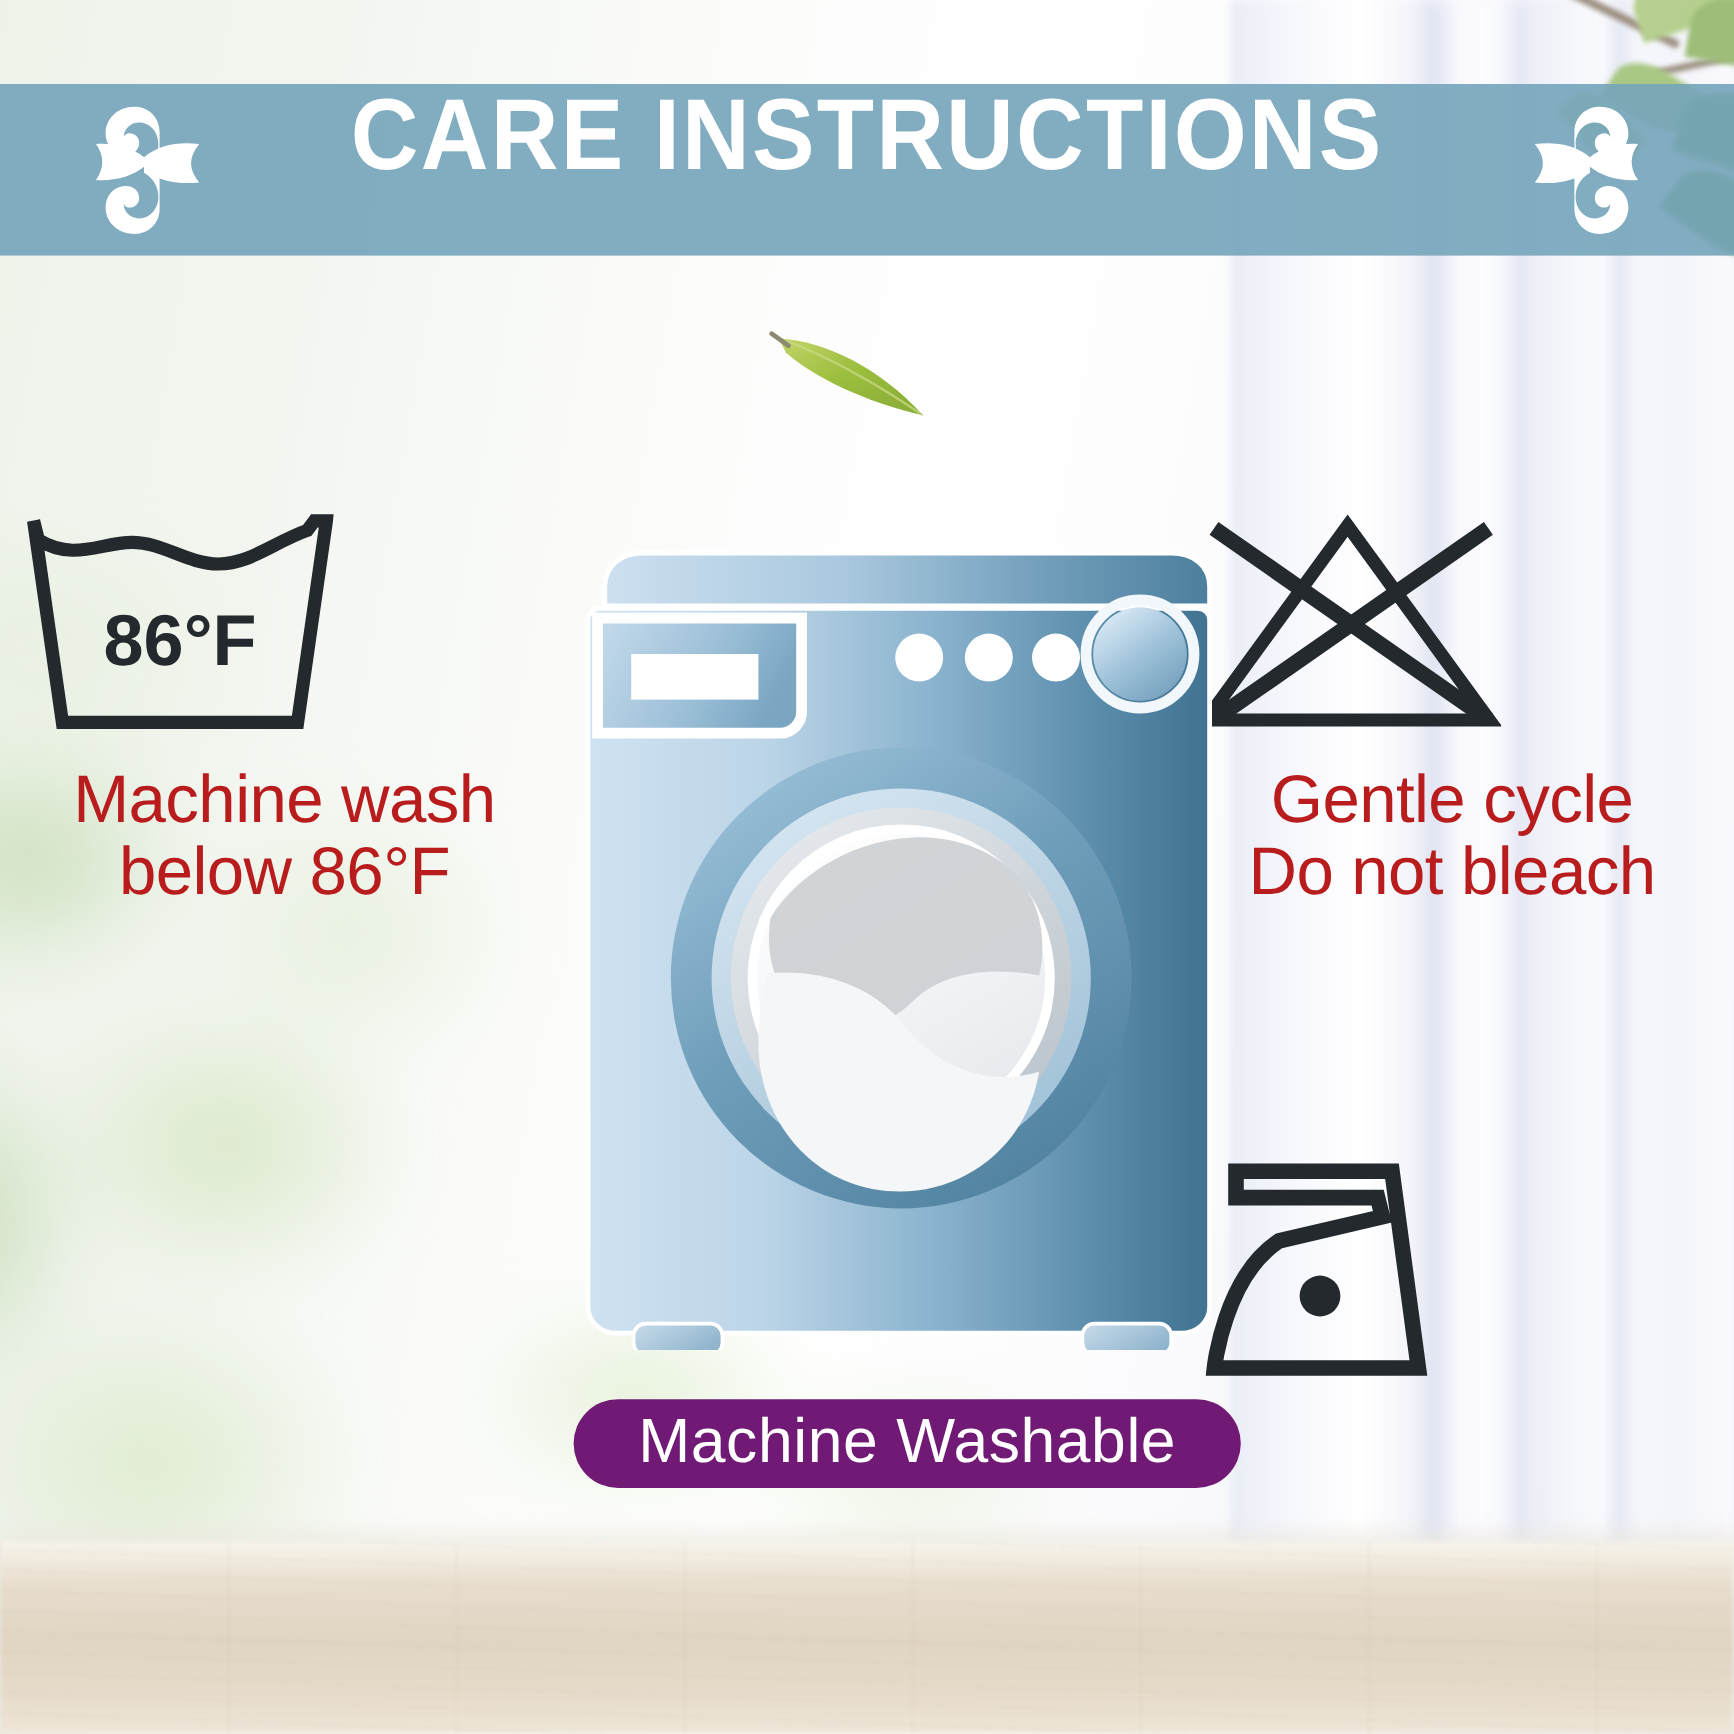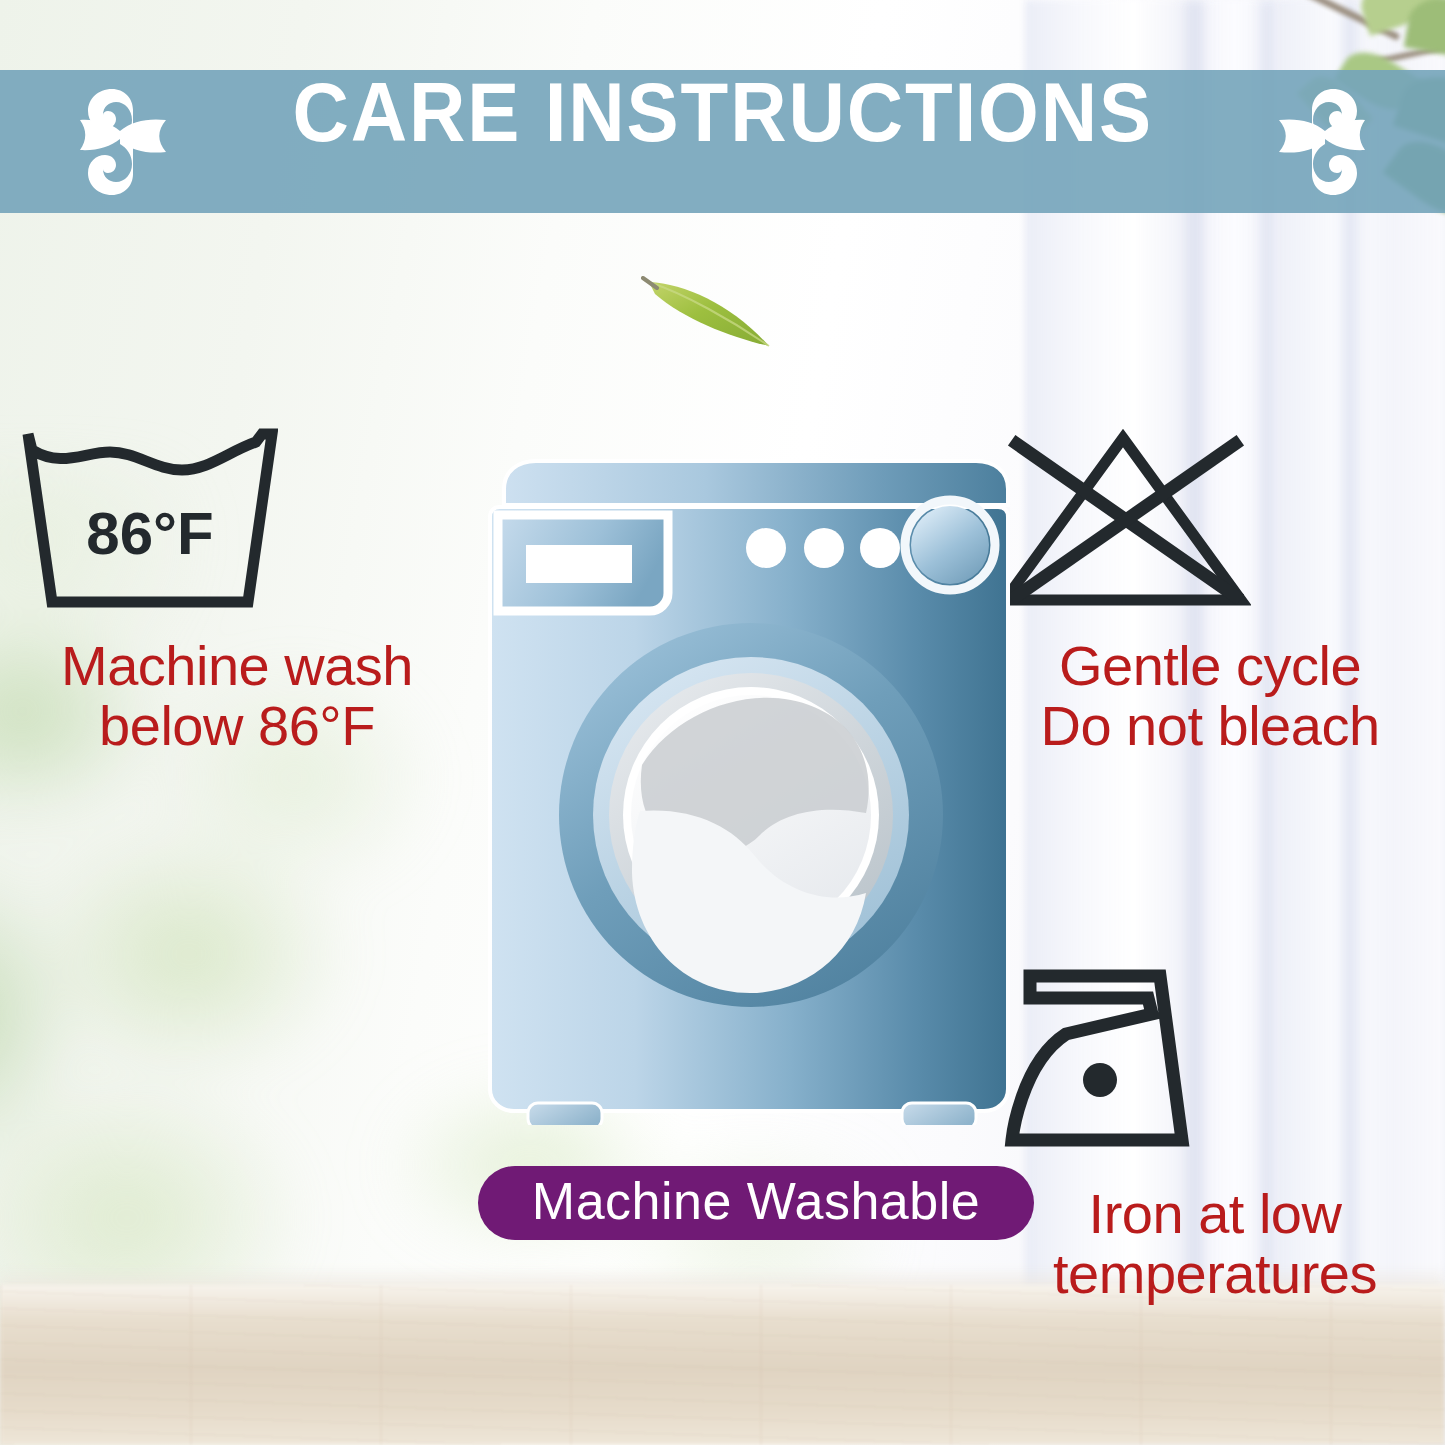--- a/index.html
+++ b/index.html
@@ -266,22 +266,20 @@
     <div class="care-caption">Gentle cycle
 Do not bleach</div>
   </div>
 
 
   <div class="care-cell" id="cell-iron">
     <svg class="care-icon" width="230" height="190" viewBox="0 0 230 190">
       <path d="M30 8 L 160 8 L 182 172 L 12 172 C 12 172, 20 96, 66 66 L 152 46 L 148 30 L 30 30 Z" fill="none" stroke="#23292d" stroke-width="13" stroke-linejoin="miter"></path>
       <circle cx="100" cy="112" r="17" fill="#23292d"></circle>
     </svg>
-    <div class="care-caption">Iron at low
-temperatures</div>
   </div>
 
   <svg class="washer" viewBox="0 0 530 670">
     <defs>
       <linearGradient id="bodyGrad" x1="0" y1="0" x2="1" y2="0">
         <stop offset="0%" stop-color="#cfe2f1"></stop>
         <stop offset="28%" stop-color="#bcd5e8"></stop>
         <stop offset="58%" stop-color="#86b0cb"></stop>
         <stop offset="82%" stop-color="#5a8cab"></stop>
         <stop offset="100%" stop-color="#3f7391"></stop>

